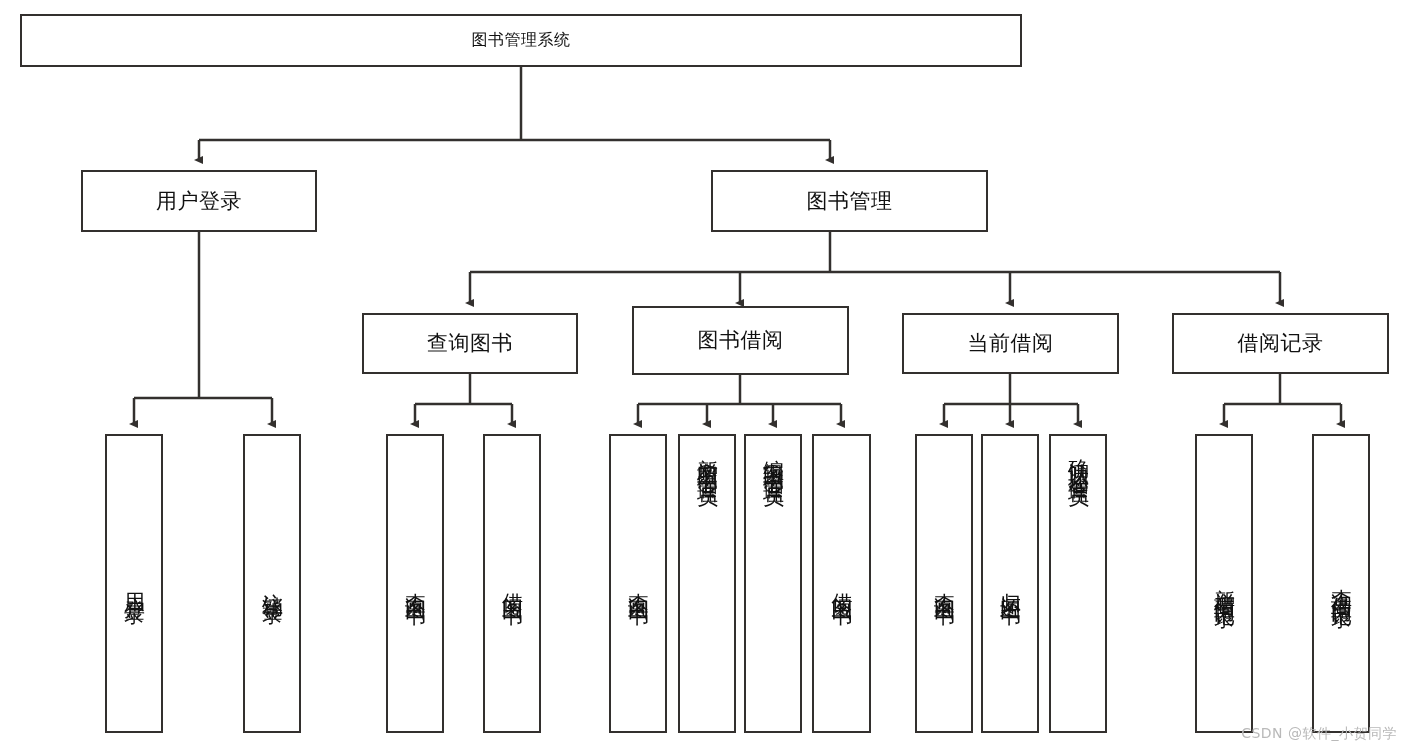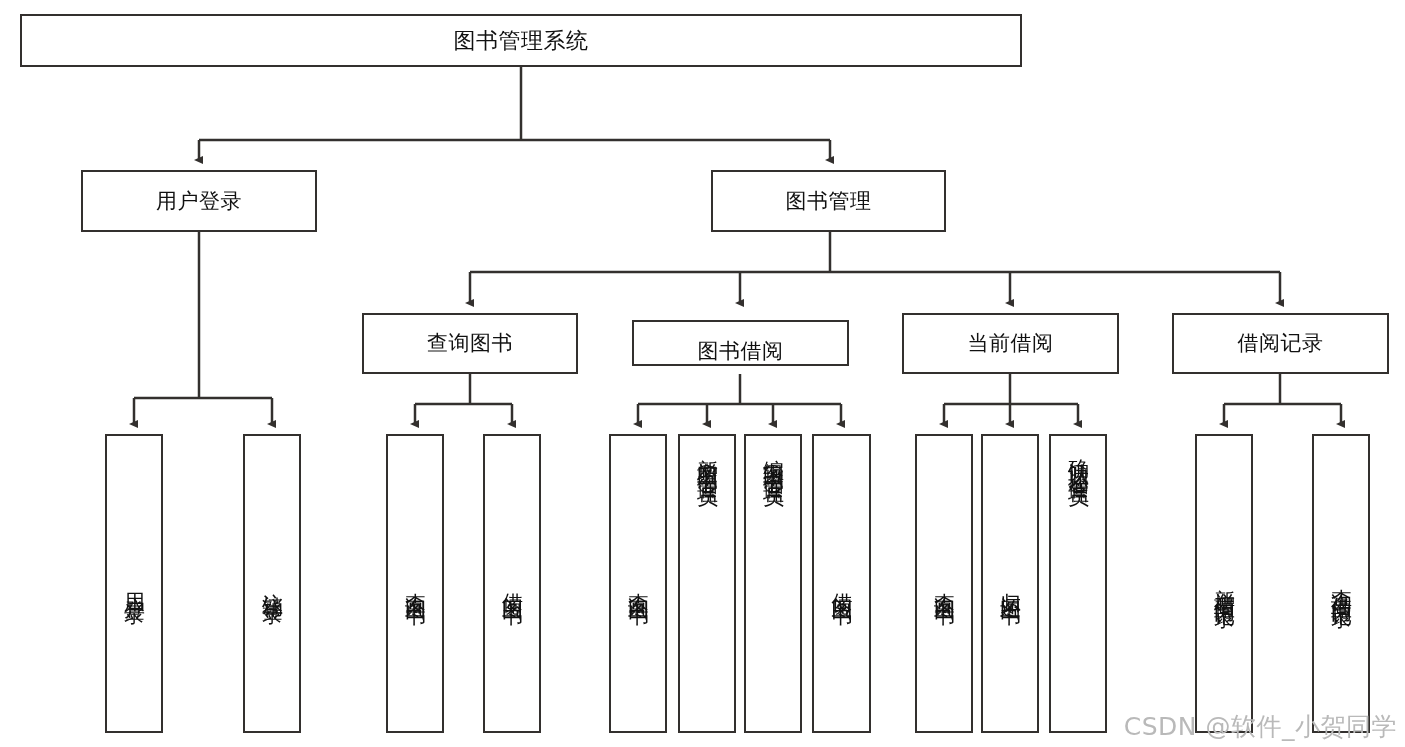--- a/index.html
+++ b/index.html
@@ -40,21 +40,21 @@
     text-align: center;
     line-height: 1.18;
   }
   
   .node.h .lbl {
     font-size: 21px;
     letter-spacing: 0.5px;
     white-space: nowrap;
   }
   .node.root .lbl {
-    font-size: 22px;
+    font-size: 16px;
   }
   
   .node.v {
     align-items: flex-start;
     justify-content: center;
     padding-top: 6px;
   }
   .node.v.mid {
     align-items: center;
     padding-top: 0;
@@ -64,21 +64,21 @@
     text-orientation: upright;
     font-size: 21px;
     line-height: 1.0;
     letter-spacing: 4px;
     white-space: nowrap;
   }
   #watermark {
     position: absolute;
     right: 8px;
     bottom: 4px;
-    font-size: 25px;
+    font-size: 14px;
     color: #b9b9b9;
     white-space: nowrap;
     letter-spacing: 0.5px;
   }
 </style>
 </head>
 <body>
 
 <div id="canvas">
 
@@ -132,28 +132,28 @@
     </g>
   </svg>
 
   <div class="node h root" style="left:20px; top:14px; width:1002px; height:53px;">
     <span class="lbl">图书管理系统</span>
   </div>
 
   <div class="node h" style="left:81px; top:170px; width:236px; height:62px;">
     <span class="lbl">用户登录</span>
   </div>
-  <div class="node h" style="left:711px; top:170px; width:235px; height:62px;">
+  <div class="node h" style="left:711px; top:170px; width:277px; height:62px;">
     <span class="lbl">图书管理</span>
   </div>
 
   <div class="node h" style="left:362px; top:313px; width:216px; height:61px;">
     <span class="lbl">查询图书</span>
   </div>
-  <div class="node h" style="left:632px; top:320px; width:217px; height:46px;align-items:flex-end;">
+  <div class="node h" style="left:632px; top:306px; width:217px; height:69px;">
     <span class="lbl">图书借阅</span>
   </div>
   <div class="node h" style="left:902px; top:313px; width:217px; height:61px;align-items:center;">
     <span class="lbl">当前借阅</span>
   </div>
   <div class="node h" style="left:1172px; top:313px; width:217px; height:61px;">
     <span class="lbl">借阅记录</span>
   </div>
 
   <div class="node v mid" style="left:105px; top:434px; width:58px; height:299px;">

